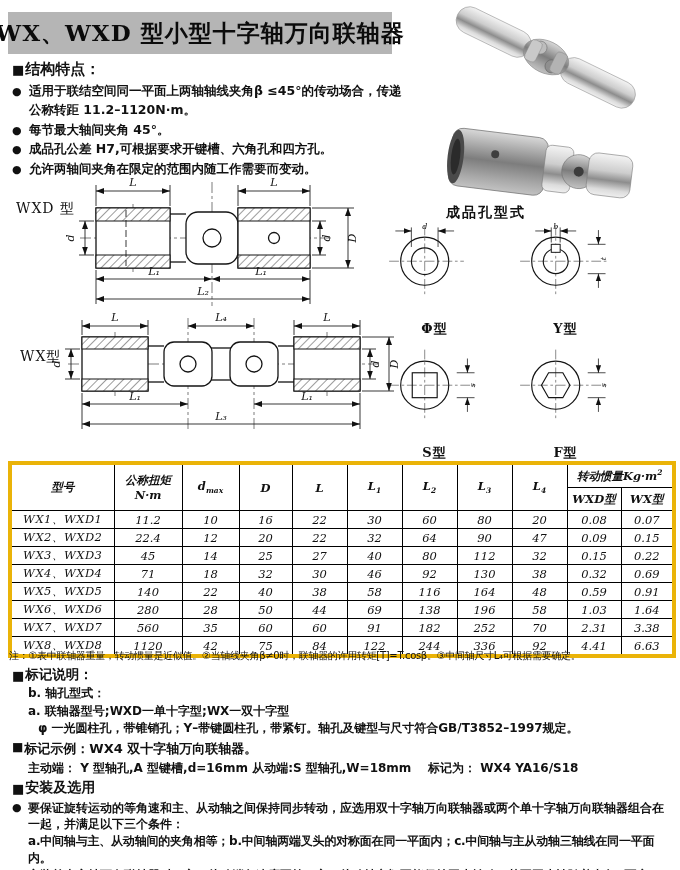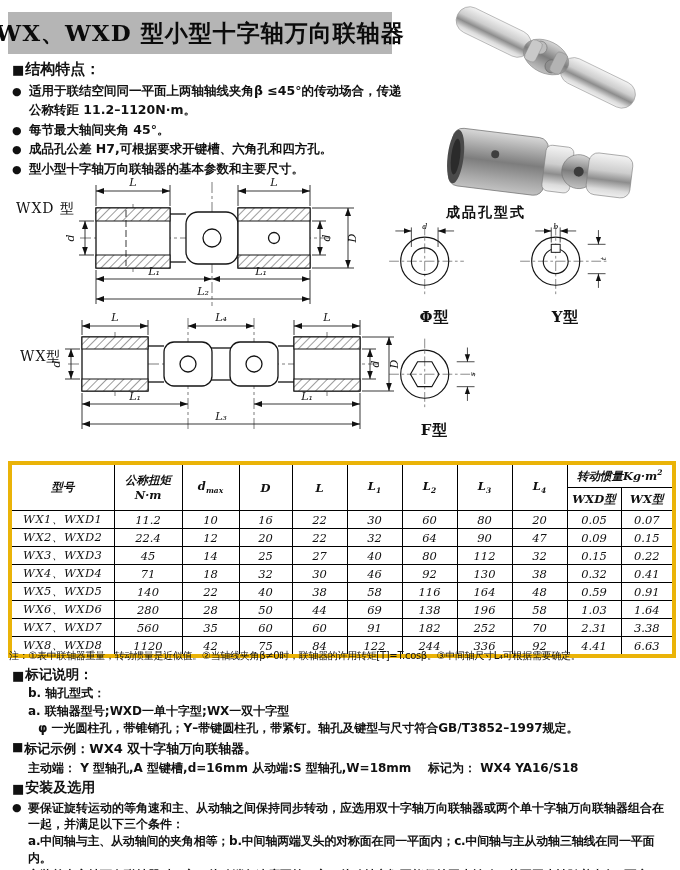--- a/index.html
+++ b/index.html
@@ -29,21 +29,21 @@
   .dl{stroke:#141414;stroke-width:0.85;fill:none;}
   .cl{stroke:#444;stroke-width:0.7;fill:none;stroke-dasharray:11 3 3 3;}
   text.dim{font-family:"DejaVu Serif",serif;font-style:italic;font-size:11px;fill:#111;}
   text.dims{font-family:"DejaVu Serif",serif;font-style:italic;font-size:9px;fill:#111;}
 
   
   .hole-head{left:446px;top:204px;font-size:14px;font-weight:bold;letter-spacing:2px;}
   .hole-grid{left:382px;top:222px;width:246px;display:grid;grid-template-columns:105px 105px;
              column-gap:26px;row-gap:8px;}
   .hole-cell{width:105px;text-align:center;}
-  .hole-label{font-family:"DejaVu Serif",serif;font-size:15px;font-weight:bold;margin-top:0px;letter-spacing:1px;}
+  .hole-label{font-family:"DejaVu Serif",serif;font-size:13px;font-weight:bold;margin-top:12px;letter-spacing:1px;}
 
   
   .tbl-title{top:435px;left:0;width:680px;text-align:center;font-size:17px;font-weight:bold;letter-spacing:1px;}
   table.params{left:8px;top:461px;position:absolute;border-collapse:collapse;table-layout:fixed;
                width:664px;font-family:"DejaVu Serif",serif;}
   table.params th,table.params td{border:1px solid #000;text-align:center;padding:0;overflow:hidden;}
   table.params{border:4px solid #eab308;font-style:italic;}
   table.params th{font-size:11.5px;font-weight:bold;height:22px;}
   table.params td{font-size:11.5px;height:17px;}
   table.params sub{font-size:7.5px;}
@@ -144,21 +144,21 @@
     <div class="feat-item">
       <span class="blt">●</span>
       <span>每节最大轴间夹角 45°。</span>
     </div>
     <div class="feat-item">
       <span class="blt">●</span>
       <span>成品孔公差 H7,可根据要求开键槽、六角孔和四方孔。</span>
     </div>
     <div class="feat-item">
       <span class="blt">●</span>
-      <span>型小型十字轴万向联轴器的基本参数和主要尺寸。</span>
+      <span>允许两轴间夹角在限定的范围内随工作需要而变动。</span>
     </div>
   </div>
 
   <div class="abs diag-label" style="left:16px;top:200px">WXD 型</div>
   <svg class="abs" style="left:58px;top:166px" width="300" height="145" viewBox="0 0 300 145">
     <line class="cl" x1="22" y1="72" x2="274" y2="72"></line>
     <line class="cl" x1="154" y1="16" x2="154" y2="140"></line>
     <line class="cl" x1="75" y1="38" x2="75" y2="106"></line>
     <line class="cl" x1="216" y1="56" x2="216" y2="88"></line>
     <rect class="sl" x="38" y="42" width="74" height="60"></rect>
@@ -235,20 +235,34 @@
         <line class="dl" x1="25" y1="10" x2="43" y2="10" marker-end="url(#ae)"></line>
         <line class="dl" x1="71" y1="10" x2="53" y2="10" marker-end="url(#ae)"></line>
         <text class="dims" x="48" y="8" text-anchor="middle">b</text>
         <line class="dl" x1="84" y1="25" x2="104" y2="25"></line>
         <line class="dl" x1="84" y1="58" x2="104" y2="58"></line>
         <line class="dl" x1="96" y1="9" x2="96" y2="25" marker-end="url(#ae)"></line>
         <line class="dl" x1="96" y1="74" x2="96" y2="58" marker-end="url(#ae)"></line>
         <text class="dims" transform="translate(104 41) rotate(-90)" text-anchor="middle">t</text>
       </svg>
       <div class="hole-label">Y型</div>
+    </div>
+    <div class="hole-cell">
+      <svg width="105" height="82" viewBox="0 0 118 92">
+        <line class="cl" x1="8" y1="44" x2="108" y2="44"></line>
+        <line class="cl" x1="48" y1="4" x2="48" y2="84"></line>
+        <circle class="sln" cx="48" cy="44" r="27" stroke-width="1.1"></circle>
+        <rect x="34" y="30" width="28" height="28" fill="none" stroke="#141414" stroke-width="1.3"></rect>
+        <line class="dl" x1="84" y1="30" x2="104" y2="30"></line>
+        <line class="dl" x1="84" y1="58" x2="104" y2="58"></line>
+        <line class="dl" x1="96" y1="14" x2="96" y2="30" marker-end="url(#ae)"></line>
+        <line class="dl" x1="96" y1="74" x2="96" y2="58" marker-end="url(#ae)"></line>
+        <text class="dims" transform="translate(104 44) rotate(-90)" text-anchor="middle">s</text>
+      </svg>
+      <div class="hole-label">S型</div>
     </div>
     <div class="hole-cell">
       <svg width="105" height="82" viewBox="0 0 118 92">
         <line class="cl" x1="8" y1="44" x2="108" y2="44"></line>
         <line class="cl" x1="48" y1="4" x2="48" y2="84"></line>
         <circle class="sln" cx="48" cy="44" r="27" stroke-width="1.1"></circle>
         <polygon points="64,44 56,58 40,58 32,44 40,30 56,30" fill="none" stroke="#141414" stroke-width="1.3"></polygon>
         <line class="dl" x1="84" y1="30" x2="104" y2="30"></line>
         <line class="dl" x1="84" y1="58" x2="104" y2="58"></line>
         <line class="dl" x1="96" y1="14" x2="96" y2="30" marker-end="url(#ae)"></line>
@@ -356,21 +370,21 @@
         <tr>
           <td class="model-col">WX1、WXD1</td>
           <td>11.2</td>
           <td>10</td>
           <td>16</td>
           <td>22</td>
           <td>30</td>
           <td>60</td>
           <td>80</td>
           <td>20</td>
-          <td>0.05</td>
+          <td>0.08</td>
           <td>0.07</td>
         </tr>
         <tr>
           <td class="model-col">WX2、WXD2</td>
           <td>22.4</td>
           <td>12</td>
           <td>20</td>
           <td>22</td>
           <td>32</td>
           <td>64</td>
@@ -396,21 +410,21 @@
           <td class="model-col">WX4、WXD4</td>
           <td>71</td>
           <td>18</td>
           <td>32</td>
           <td>30</td>
           <td>46</td>
           <td>92</td>
           <td>130</td>
           <td>38</td>
           <td>0.32</td>
-          <td>0.41</td>
+          <td>0.69</td>
         </tr>
         <tr>
           <td class="model-col">WX5、WXD5</td>
           <td>140</td>
           <td>22</td>
           <td>40</td>
           <td>38</td>
           <td>58</td>
           <td>116</td>
           <td>164</td>

